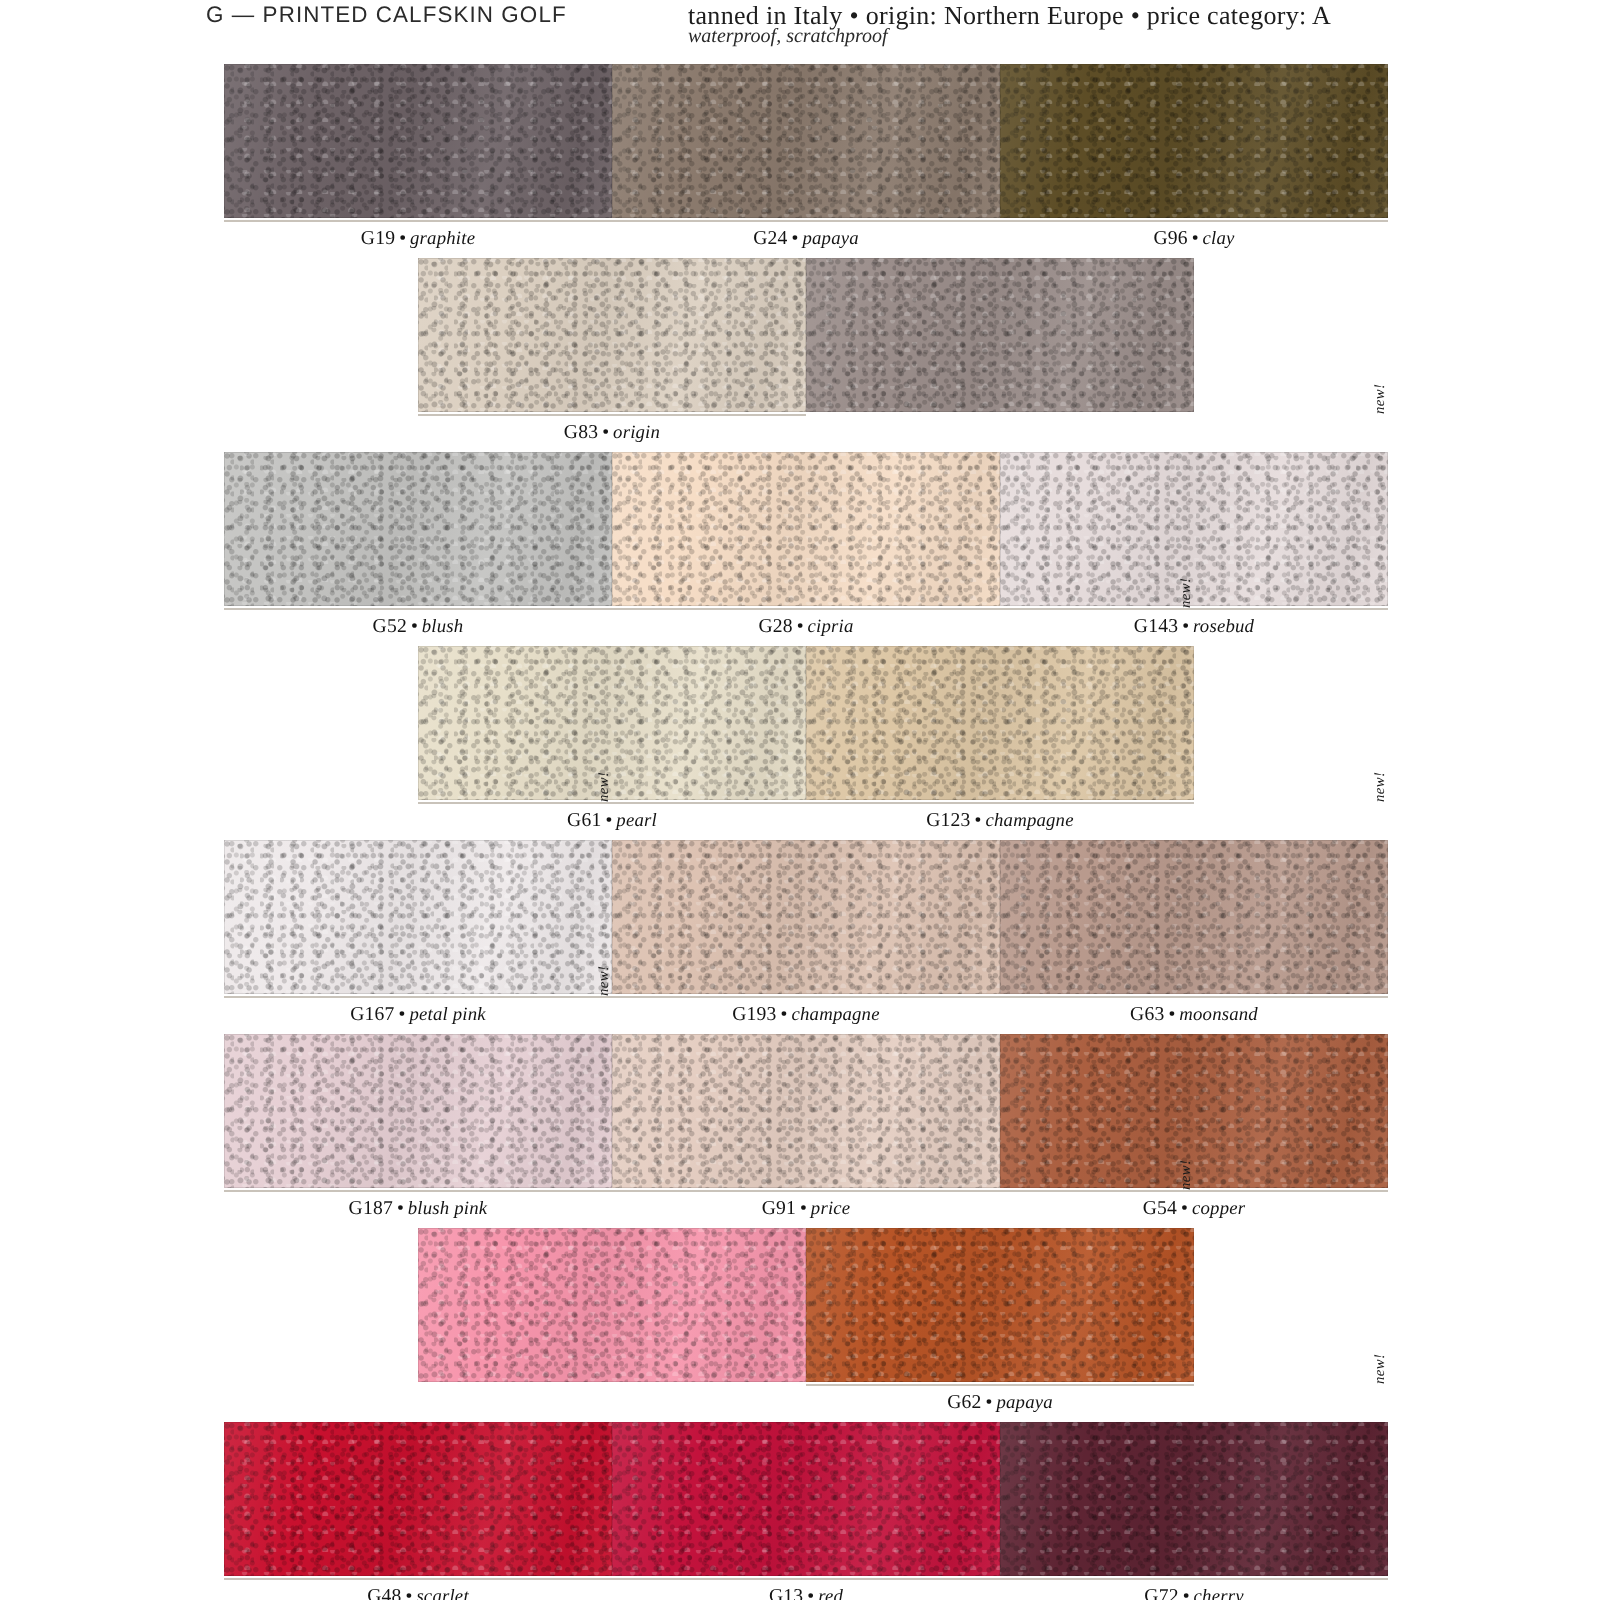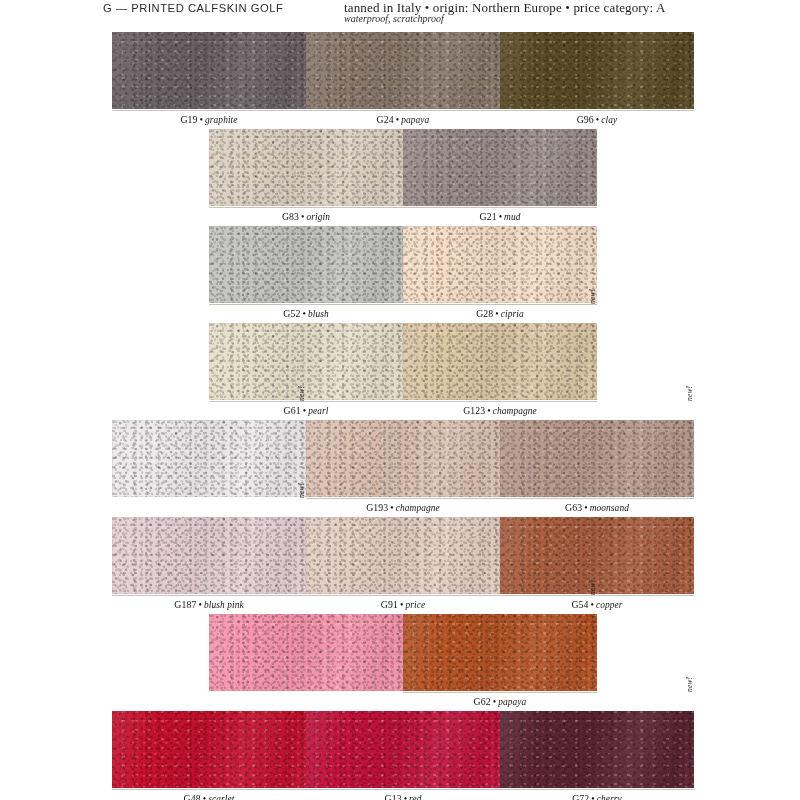--- a/index.html
+++ b/index.html
@@ -218,40 +218,48 @@
           <div class="edge"></div>
         </div>
         <div class="caption"><span class="cap-code">G83</span><span class="cap-sep">•</span><span class="cap-name">origin</span></div>
       </div>
       <div class="swatch-cell">
         <div class="swatch-img" style="background-color: rgb(154, 141, 138);">
           <div class="grain"></div>
           <div class="sheen"></div>
           <div class="edge"></div>
         </div>
-        <div class="caption"><span class="cap-code">G21</span><span class="cap-sep">•</span><span class="cap-name">mud</span></div>
       </div>
     </div>
     <div class="swatch-row">
       <div class="swatch-cell">
         <div class="swatch-img" style="background-color: rgb(195, 195, 193);">
           <div class="grain"></div>
           <div class="sheen"></div>
           <div class="edge"></div>
         </div>
         <div class="caption"><span class="cap-code">G52</span><span class="cap-sep">•</span><span class="cap-name">blush</span></div>
       </div>
       <div class="swatch-cell">
         <div class="swatch-img" style="background-color: rgb(246, 221, 198);">
           <div class="grain"></div>
           <div class="sheen"></div>
           <div class="edge"></div>
         </div>
         <div class="caption"><span class="cap-code">G28</span><span class="cap-sep">•</span><span class="cap-name">cipria</span></div>
       </div>
+      <div class="swatch-cell">
+        <div class="swatch-img" style="background-color: rgb(230, 220, 220);">
+          <div class="grain"></div>
+          <div class="sheen"></div>
+          <div class="edge"></div>
+        </div>
+        <div class="new-flag">new!</div>
+        <div class="caption"><span class="cap-code">G143</span><span class="cap-sep">•</span><span class="cap-name">rosebud</span></div>
+      </div>
     </div>
     <div class="swatch-row">
       <div class="swatch-cell">
         <div class="swatch-img" style="background-color: rgb(231, 223, 201);">
           <div class="grain"></div>
           <div class="sheen"></div>
           <div class="edge"></div>
         </div>
         <div class="caption"><span class="cap-code">G61</span><span class="cap-sep">•</span><span class="cap-name">pearl</span></div>
       </div>
@@ -266,20 +274,21 @@
       </div>
     </div>
     <div class="swatch-row">
       <div class="swatch-cell">
         <div class="swatch-img" style="background-color: rgb(238, 233, 234);">
           <div class="grain"></div>
           <div class="sheen"></div>
           <div class="edge"></div>
         </div>
         <div class="new-flag">new!</div>
+        <div class="caption"><span class="cap-code">G167</span><span class="cap-sep">•</span><span class="cap-name">petal pink</span></div>
       </div>
       <div class="swatch-cell">
         <div class="swatch-img" style="background-color: rgb(221, 194, 178);">
           <div class="grain"></div>
           <div class="sheen"></div>
           <div class="edge"></div>
         </div>
         <div class="caption"><span class="cap-code">G193</span><span class="cap-sep">•</span><span class="cap-name">champagne</span></div>
       </div>
       <div class="swatch-cell">

